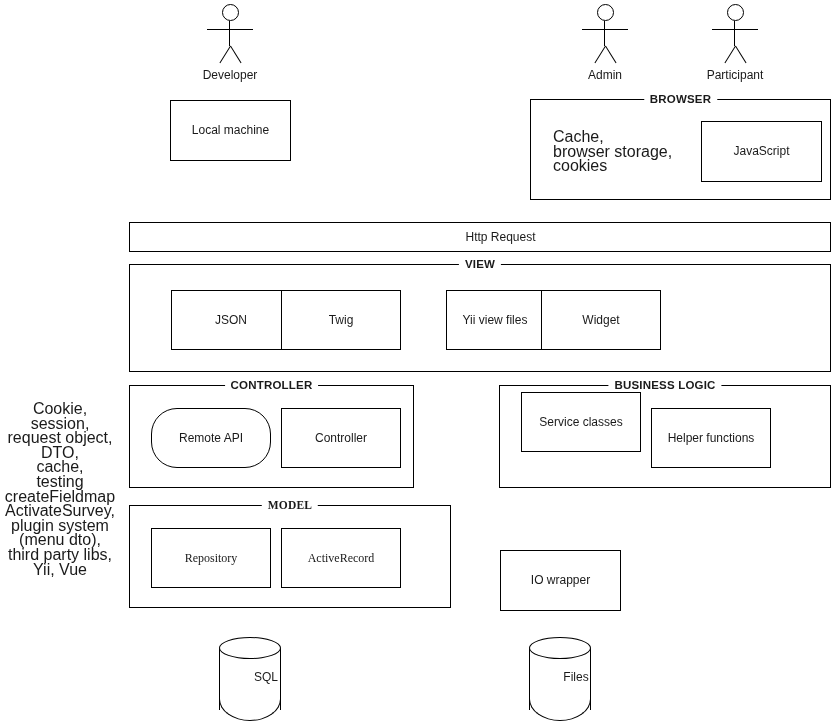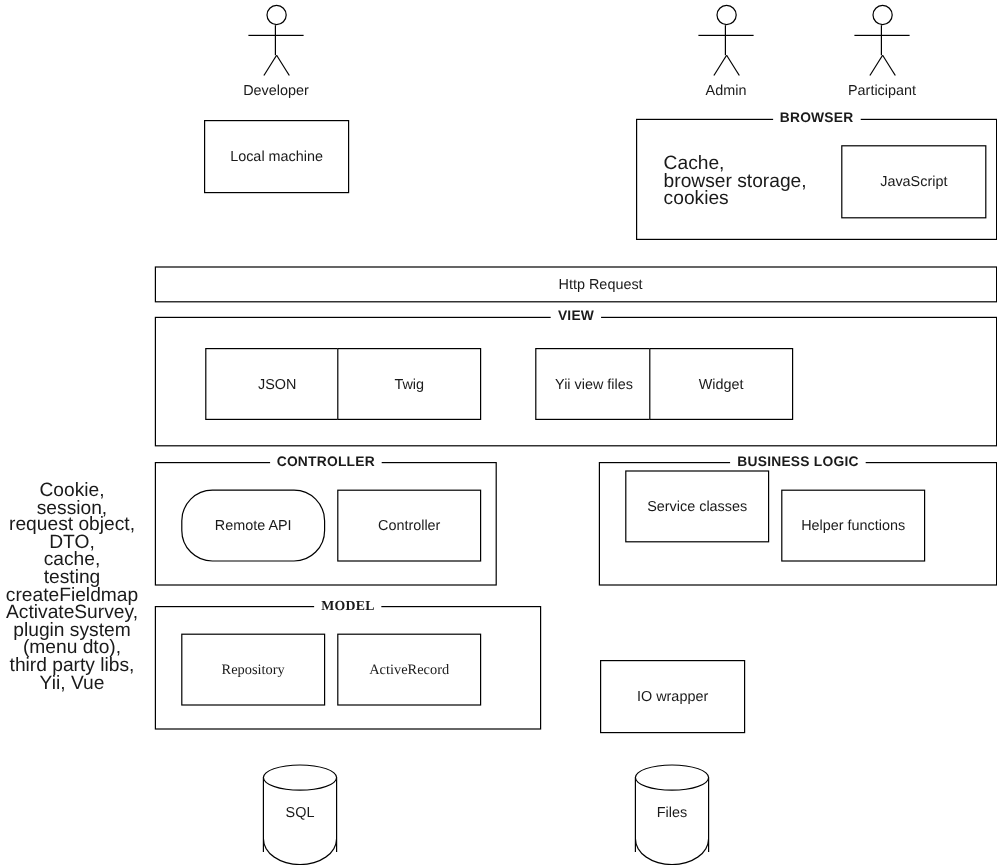--- a/index.html
+++ b/index.html
@@ -153,20 +153,21 @@
     background: transparent;
   }
   .cylinder .cyl-label {
     position: absolute;
     left: 0;
     top: 33px;
     width: 62px;
     text-align: center;
     font-size: 12px;
     line-height: 15px;
+    padding-left: 16px;
   }
 
   
   .note {
     position: absolute;
     text-align: center;
     font-size: 16px;
     line-height: 14.6px;
     white-space: pre-line;
   }

